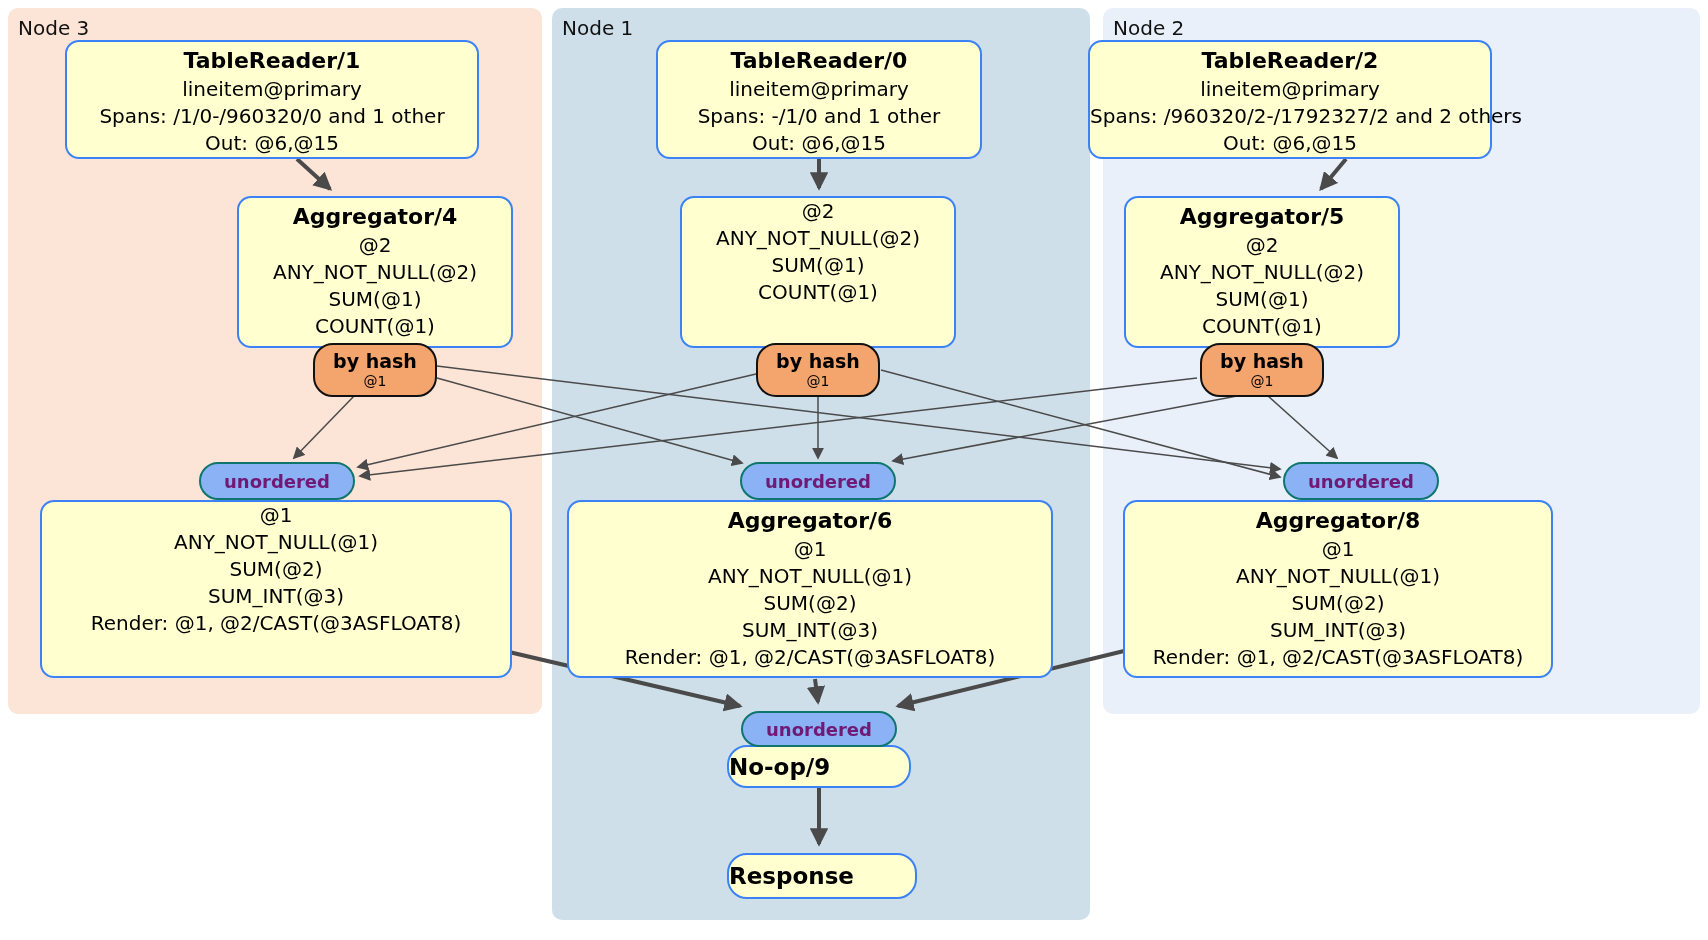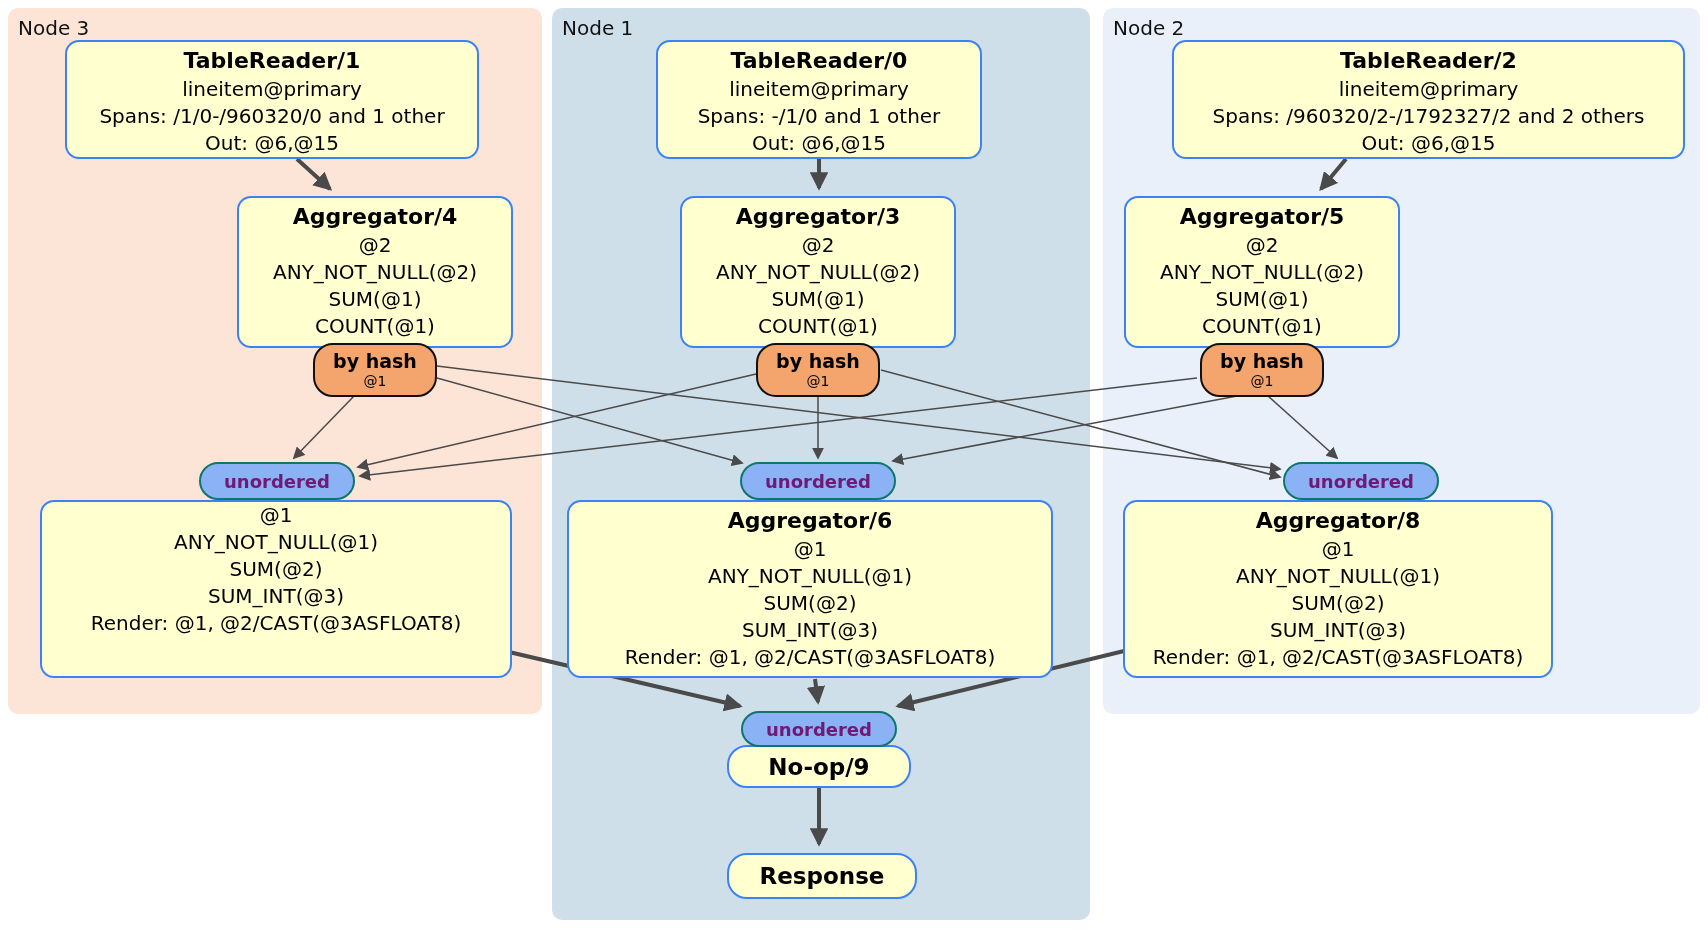--- a/index.html
+++ b/index.html
@@ -19,21 +19,21 @@
   .edge-thick { stroke:var(--edge_color); stroke-width:4px;   fill:none; }
 
   .proc {
     position:absolute; background:var(--processor_fill);
     border:2px solid #3b82f6; border-radius:14px;
     text-align:center; box-sizing:border-box; z-index:3; color:#000;
   }
   .ptitle { font-weight:bold; font-size:22px; line-height:30px; padding-top:4px; }
   .plines div { font-size:20px; line-height:27px; white-space:nowrap; }
 
-  .proc.small { display:flex; align-items:center; justify-content:center; border-radius:20px; }
+  .proc.small { display:flex; align-items:center; justify-content:flex-start; border-radius:20px; }
   .proc.small .ptitle { padding-top:0; font-size:23px; }
 
   .router {
     position:absolute; width:124px; height:54px;
     background:var(--router_fill); border:2px solid #111; border-radius:20px;
     text-align:center; box-sizing:border-box; z-index:4; color:#000;
   }
   .rlabel { font-weight:bold; font-size:19px; line-height:23px; padding-top:5px; }
   .rdetail { font-size:14px; line-height:16px; }
 
@@ -96,40 +96,39 @@
     </div>
 </div>
 <div class="proc" style="left:656px;top:40px;width:326px;height:119px">
   <div class="ptitle">TableReader/0</div>
   <div class="plines">
       <div>lineitem@primary</div>
       <div>Spans: -/1/0 and 1 other</div>
       <div>Out: @6,@15</div>
     </div>
 </div>
-<div class="proc" style="left:1172px;top:40px;width:513px;height:119px">
+<div class="proc" style="left:1088px;top:40px;width:404px;height:119px">
   <div class="ptitle">TableReader/2</div>
   <div class="plines">
       <div>lineitem@primary</div>
       <div>Spans: /960320/2-/1792327/2 and 2 others</div>
       <div>Out: @6,@15</div>
     </div>
 </div>
 
 <div class="proc" style="left:237px;top:196px;width:276px;height:152px">
   <div class="ptitle">Aggregator/4</div>
   <div class="plines">
       <div>@2</div>
       <div>ANY_NOT_NULL(@2)</div>
       <div>SUM(@1)</div>
       <div>COUNT(@1)</div>
     </div>
 </div>
 <div class="proc" style="left:680px;top:196px;width:276px;height:152px">
-  <div class="ptitle">Aggregator/3</div>
   <div class="plines">
       <div>@2</div>
       <div>ANY_NOT_NULL(@2)</div>
       <div>SUM(@1)</div>
       <div>COUNT(@1)</div>
     </div>
 </div>
 <div class="proc" style="left:1124px;top:196px;width:276px;height:152px">
   <div class="ptitle">Aggregator/5</div>
   <div class="plines">

